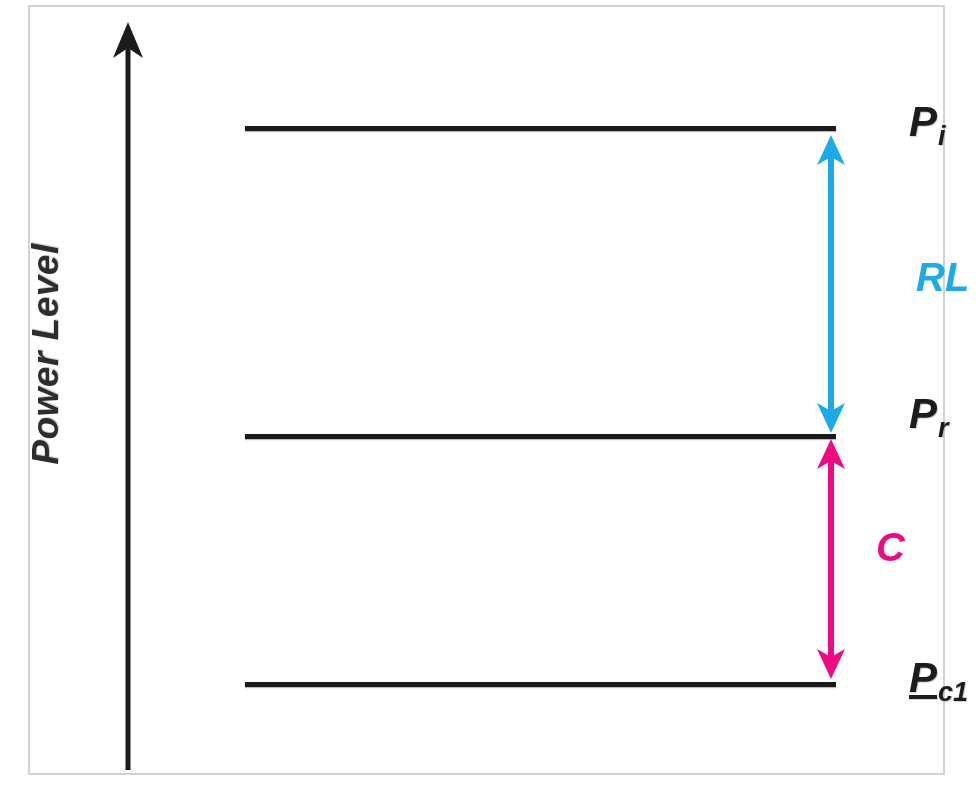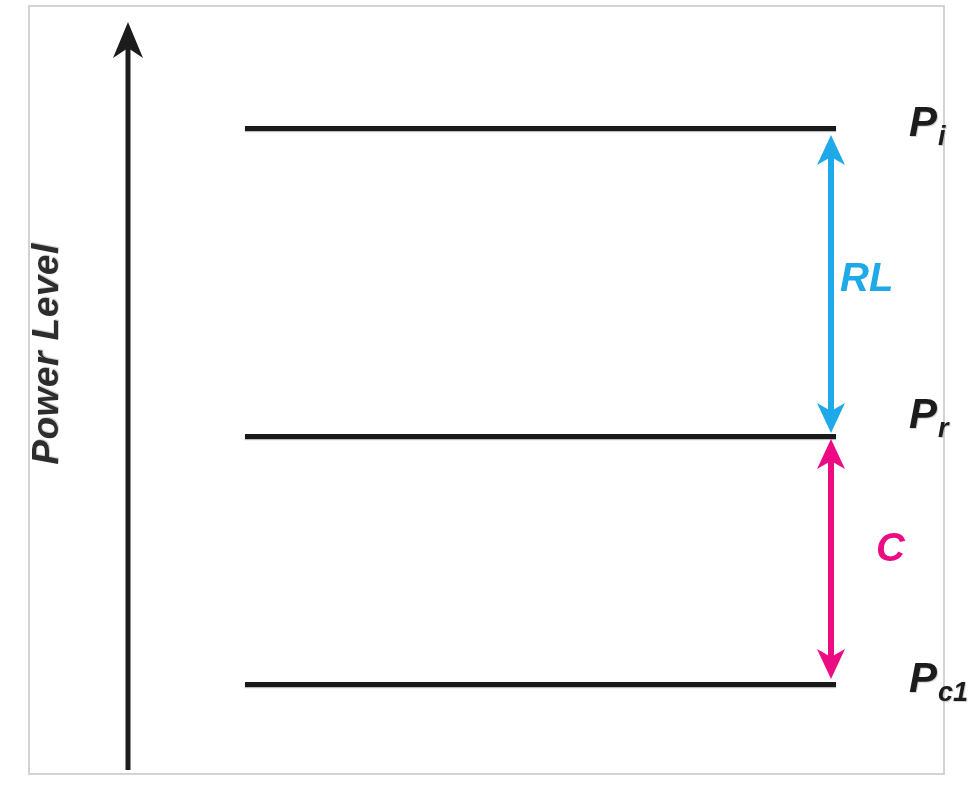--- a/index.html
+++ b/index.html
@@ -88,42 +88,42 @@
   }
   .level-label .sub {
     font-size: 27px;
     vertical-align: baseline;
     position: relative;
     top: 9px;
     left: 1px;
   }
   .level-label.l0 { top: 98px; }
   .level-label.l1 { top: 390px; }
-  .level-label.l2 { top: 654px; }
+  .level-label.l2 { top: 654px; text-decoration: underline; }
 
   
   .measure-arrow {
     position: absolute;
     left: 808px;
     width: 46px;
   }
   .measure-arrow.rl { top: 133px;  height: 302px; }
   .measure-arrow.c  { top: 437px;  height: 244px; }
 
   
   .measure-label {
     position: absolute;
     font-family: "Liberation Sans", sans-serif;
     font-weight: bold;
     font-style: italic;
     font-size: 40px;
     white-space: nowrap;
   }
   .measure-label.rl {
-    left: 840px;
+    left: 916px;
     top: 255px;
   }
   .measure-label.c {
     left: 876px;
     top: 525px;
   }
 </style>
 </head>
 <body>
 

